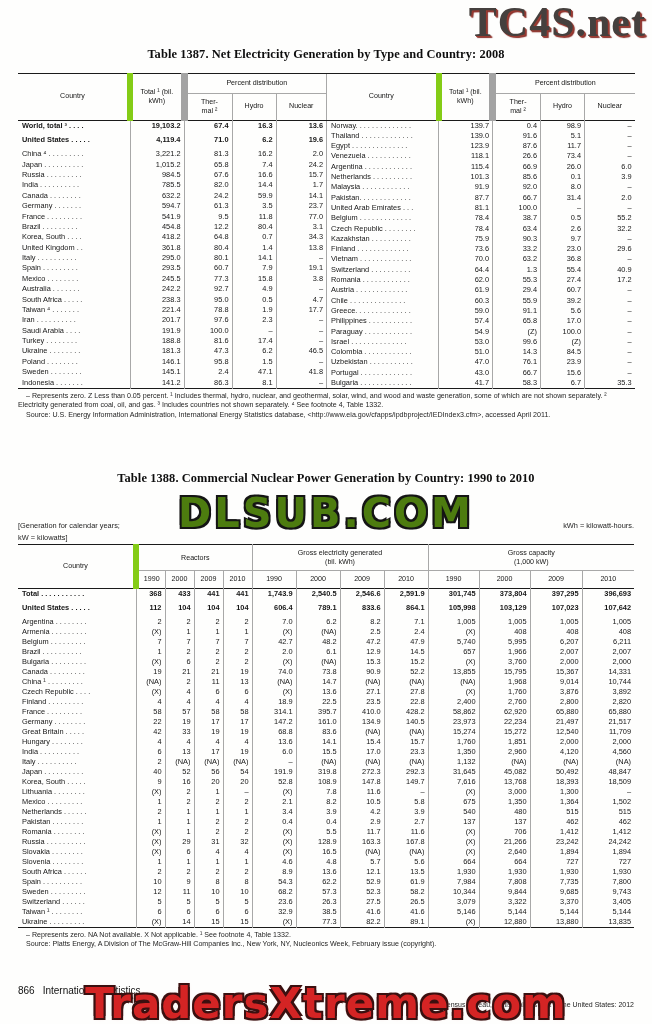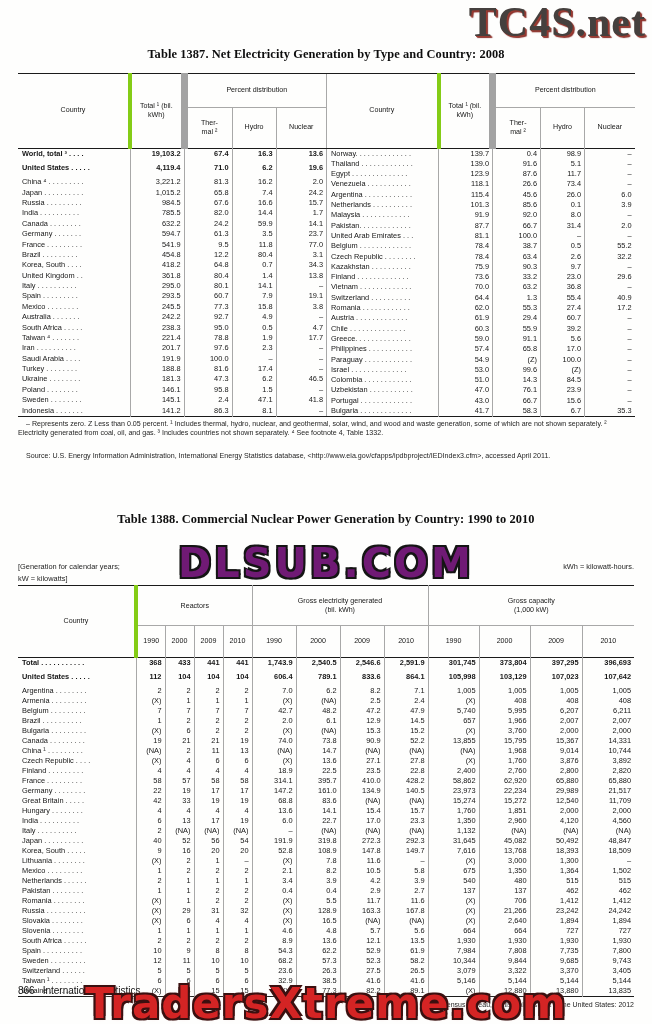--- a/index.html
+++ b/index.html
@@ -9,54 +9,54 @@
   
   .tbl-title{font-family:"Liberation Serif","DejaVu Serif",serif;font-size:12.4px;font-weight:bold;letter-spacing:.1px;color:#0e0e0e;text-align:center;}
   .title-1387{padding-top:37px;}
   .title-1388{margin-top:52px;}
   .bracket-note{font-size:7.4px;line-height:9px;margin:3px 0 2px;color:#1d1d1d;}
   .note-split{display:flex;justify-content:space-between;margin-top:35px;}
 
   
   table.t{border-collapse:collapse;table-layout:fixed;border-top:1.5px solid #1b1b1b;border-bottom:1px solid #1b1b1b;}
   .t thead{border-bottom:1px solid #1b1b1b;}
-  .t th{font-weight:normal;font-size:7.1px;line-height:8.4px;text-align:center;vertical-align:middle;padding:11px 2px;color:#161616;}
+  .t th{font-weight:normal;font-size:7.1px;line-height:8.4px;text-align:center;vertical-align:middle;padding:4px 2px;color:#161616;}
   .t th + th{border-left:1px solid #a8a8a8;}
   .t td + td{border-left:1px solid #a8a8a8;}
-  .h-country{border-right:4px solid #84cc16;}
+  .h-country{border-right:6px solid #84cc16;}
   .h-total{border-right:7px solid #a3a3a3;}
   .h-span{border-bottom:1px solid #a8a8a8;height:11px;}
   .h-sub{height:18px;}
   .t td{font-size:7.4px;line-height:10.3px;padding:0 3px;white-space:nowrap;overflow:hidden;}
   .t td.num{text-align:right;}
   .t td.country{text-align:left;padding-left:4px;}
   .t tr.bold td{font-weight:bold;}
   .t tr.gap td{height:4px;line-height:4px;font-size:1px;}
   .split{display:flex;}
   .split table{width:50%;}
   .right-half{border-left:1px solid #a8a8a8;}
   .t1388-table{width:100%;}
   .t1388-table td{line-height:10px;}
 
   
   .footnote{font-size:7.1px;line-height:8.7px;margin:3px 0 0;text-indent:8px;color:#1d1d1d;}
-  .source{margin-top:14px;}
+  .source{margin-top:1px;}
 
   
   .footer-left{position:absolute;left:18px;bottom:28px;font-size:10px;color:#111;text-align:right;}
   .footer-left .pageno{margin-right:8px;}
   .credit{position:absolute;right:18px;bottom:16px;font-size:7px;color:#222;}
 
   
   .wm{position:absolute;font-weight:bold;white-space:nowrap;pointer-events:none;}
   .wm-top{top:-2px;right:6px;font-size:42px;font-family:"Liberation Serif","DejaVu Serif",serif;color:#45403e;letter-spacing:1px;
           text-shadow:1px 1px 0 #9c3b31,2px 2px 1px #8a2f2a;}
   .t1388-section{position:relative;}
-  .wm-mid{top:28px;left:50%;transform:translateX(-50%);font-size:40px;font-family:"DejaVu Sans","Liberation Sans",sans-serif;
-          font-weight:900;color:#701a75;letter-spacing:3px;
+  .wm-mid{top:19px;left:50%;transform:translateX(-50%);font-size:40px;font-family:"DejaVu Sans","Liberation Sans",sans-serif;
+          font-weight:900;color:#4d7c0f;letter-spacing:3px;
           text-shadow:-2px -2px 0 #151515,2px -2px 0 #151515,-2px 2px 0 #151515,2px 2px 0 #151515,0 0 6px #ffffff;}
   .wm-bottom{bottom:-4px;left:50%;transform:translateX(-50%);font-size:42px;font-family:"DejaVu Sans","Liberation Sans",sans-serif;
           font-weight:900;color:#d42424;letter-spacing:1px;
           text-shadow:-2px -2px 0 #3a1010,2px -2px 0 #3a1010,-2px 2px 0 #3a1010,2px 2px 0 #3a1010,0 0 5px #f4e2e2;}
 </style>
 </head>
 <body>
 
 <div class="page">
 
@@ -324,21 +324,21 @@
             <tr>
               <td class="country">Venezuela . . . . . . . . . . .</td>
               <td class="num">118.1</td>
               <td class="num">26.6</td>
               <td class="num">73.4</td>
               <td class="num">–</td>
             </tr>
             <tr>
               <td class="country">Argentina . . . . . . . . . . . .</td>
               <td class="num">115.4</td>
-              <td class="num">45.6</td>
+              <td class="num">66.9</td>
               <td class="num">26.0</td>
               <td class="num">6.0</td>
             </tr>
             <tr>
               <td class="country">Netherlands . . . . . . . . . .</td>
               <td class="num">101.3</td>
               <td class="num">85.6</td>
               <td class="num">0.1</td>
               <td class="num">3.9</td>
             </tr>
@@ -754,21 +754,21 @@
             <td class="num">22</td>
             <td class="num">19</td>
             <td class="num">17</td>
             <td class="num">17</td>
             <td class="num">147.2</td>
             <td class="num">161.0</td>
             <td class="num">134.9</td>
             <td class="num">140.5</td>
             <td class="num">23,973</td>
             <td class="num">22,234</td>
-            <td class="num">29,989</td>
+            <td class="num">21,497</td>
             <td class="num">21,517</td>
           </tr>
           <tr>
             <td class="country">Great Britain . . . . .</td>
             <td class="num">42</td>
             <td class="num">33</td>
             <td class="num">19</td>
             <td class="num">19</td>
             <td class="num">68.8</td>
             <td class="num">83.6</td>
@@ -794,21 +794,21 @@
             <td class="num">2,000</td>
             <td class="num">2,000</td>
           </tr>
           <tr>
             <td class="country">India . . . . . . . . . .</td>
             <td class="num">6</td>
             <td class="num">13</td>
             <td class="num">17</td>
             <td class="num">19</td>
             <td class="num">6.0</td>
-            <td class="num">22.7</td>
+            <td class="num">15.5</td>
             <td class="num">17.0</td>
             <td class="num">23.3</td>
             <td class="num">1,350</td>
             <td class="num">2,960</td>
             <td class="num">4,120</td>
             <td class="num">4,560</td>
           </tr>
           <tr>
             <td class="country">Italy . . . . . . . . . .</td>
             <td class="num">2</td>
@@ -1060,20 +1060,22 @@
             <td class="num">82.2</td>
             <td class="num">89.1</td>
             <td class="num">(X)</td>
             <td class="num">12,880</td>
             <td class="num">13,880</td>
             <td class="num">13,835</td>
           </tr>
         </tbody>
     </table>
 
+    <p class="footnote">– Represents zero. NA Not available. X Not applicable. ¹ See footnote 4, Table 1332.</p>
+    <p class="footnote source">Source: Platts Energy, A Division of The McGraw-Hill Companies Inc., New York, NY, Nucleonics Week, February issue (copyright).</p>
   </section>
 
   <div class="footer-left">
     <span class="pageno">866</span><span>International Statistics</span>
   </div>
   <div class="credit">U.S. Census Bureau, Statistical Abstract of the United States: 2012</div>
 
   <div class="wm wm-bottom">TradersXtreme.com</div>
 
 </div>

